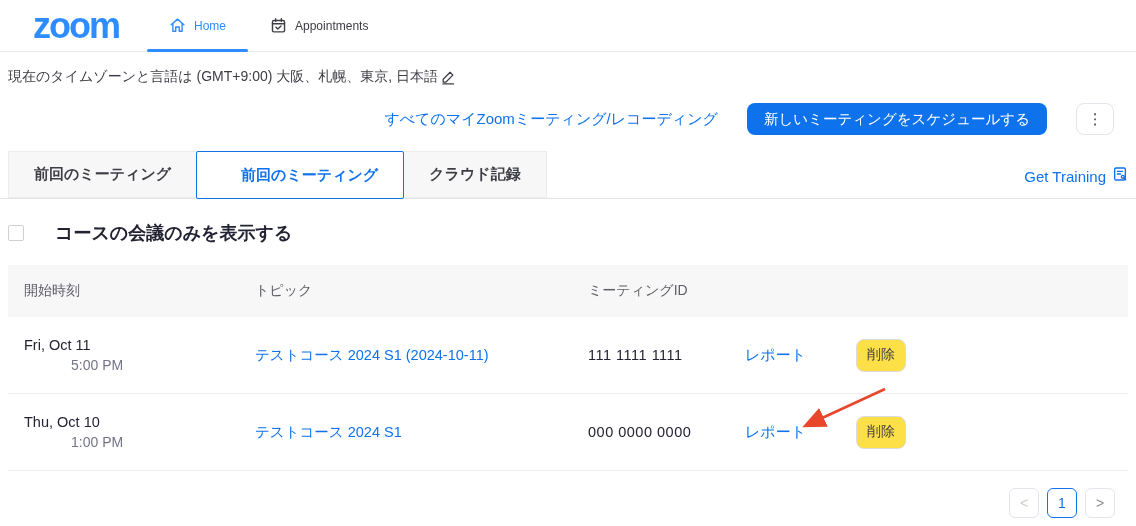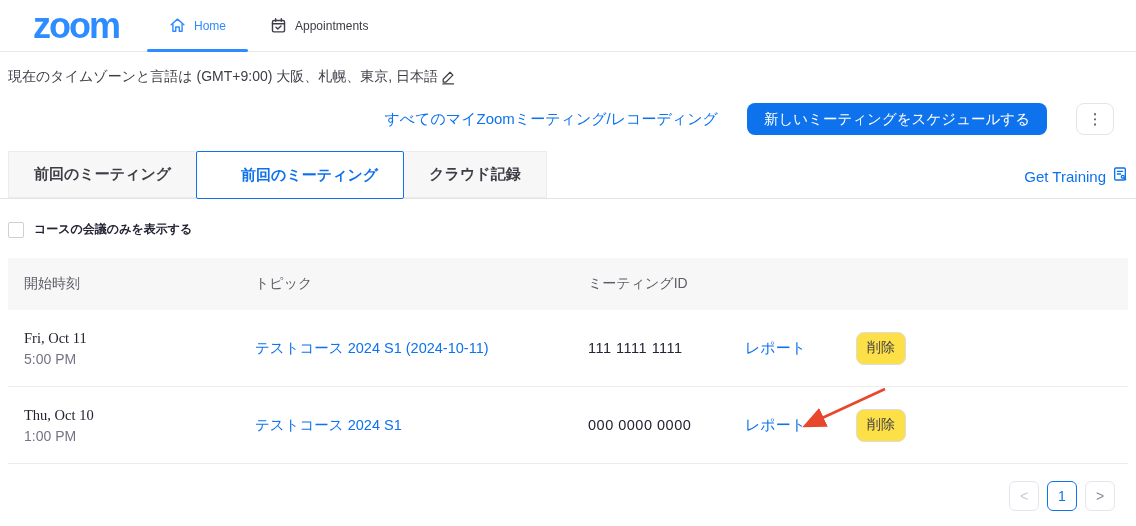--- a/index.html
+++ b/index.html
@@ -29,30 +29,30 @@
   .tabs-row { margin-top: 16px; padding: 0 8px; display: flex; align-items: flex-end; border-bottom: 1px solid #E4E4E4; position: relative; }
   .tabs { display: flex; }
   .tab { height: 47px; padding: 0 25px; display: flex; align-items: center; font-size: 15px; font-weight: 600; cursor: pointer; background: #F7F7F7; border: 1px solid #ECECEC; color: #3D3D46; margin-right: -1px; }
   .tab.active { background: #fff; border: 1px solid #0E72ED; color: #0E72ED; border-radius: 2px; position: relative; z-index: 2; margin-bottom: -1px; height: 48px; padding-left: 44px; }
   .tabs-spacer { flex: 1; }
   .training-link { display: flex; align-items: flex-end; gap: 6px; color: #0E72ED; font-size: 15px; margin-bottom: 13px; cursor: pointer; text-decoration: none; }
 
   
   .filter-row { margin: 22px 0 0 8px; display: flex; align-items: center; gap: 10px; }
   .checkbox { width: 16px; height: 16px; border: 1px solid #CFCFD6; border-radius: 2px; background: #fff; cursor: pointer; }
-  .filter-label { font-size: 12px; font-weight: 600; color: #232333; }
+  .filter-label { font-size: 18px; font-weight: 600; color: #232333; margin-left: 21px; }
 
   
   .table { margin: 20px 8px 0 8px; position: relative; }
   .thead, .trow { display: grid; grid-template-columns: 231px 333px 157px 111px 1fr; padding-left: 16px; align-items: center; }
   .thead { height: 52px; background: #F7F7F7; font-size: 14px; color: #5C5C66; }
   .trow { height: 77px; border-bottom: 1px solid #EDEDF0; }
   .date-cell { display: flex; flex-direction: column; gap: 4px; }
-  .date-main { font-size: 14.5px; color: #232333; font-family: Liberation Serif, serif; }
-  .date-sub { font-size: 14px; color: #747487; }
+  .date-main { font-size: 14.5px; color: #232333; }
+  .date-sub { font-size: 14px; color: #747487; margin-left: 47px; }
   .topic-link { color: #0E72ED; font-size: 14.5px; font-weight: 500; text-decoration: none; cursor: pointer; }
   .meeting-id { font-size: 14.5px; color: #232333; letter-spacing: 0.5px; }
   .report-link { color: #0E72ED; font-size: 15px; font-weight: 400; text-decoration: none; cursor: pointer; }
   .delete-btn { width: 50px; height: 33px; background: #fde047; border: 1px solid #DCDCDC; border-radius: 8px; font-size: 14px; color: #3D3D46; font-family: inherit; cursor: pointer; justify-self: start; }
 
   
   .anno-arrow { position: absolute; left: 795px; top: 383px; width: 100px; height: 50px; pointer-events: none; z-index: 5; }
 
   
   .pagination { display: flex; justify-content: flex-end; gap: 8px; margin: 17px 21px 0 0; }

